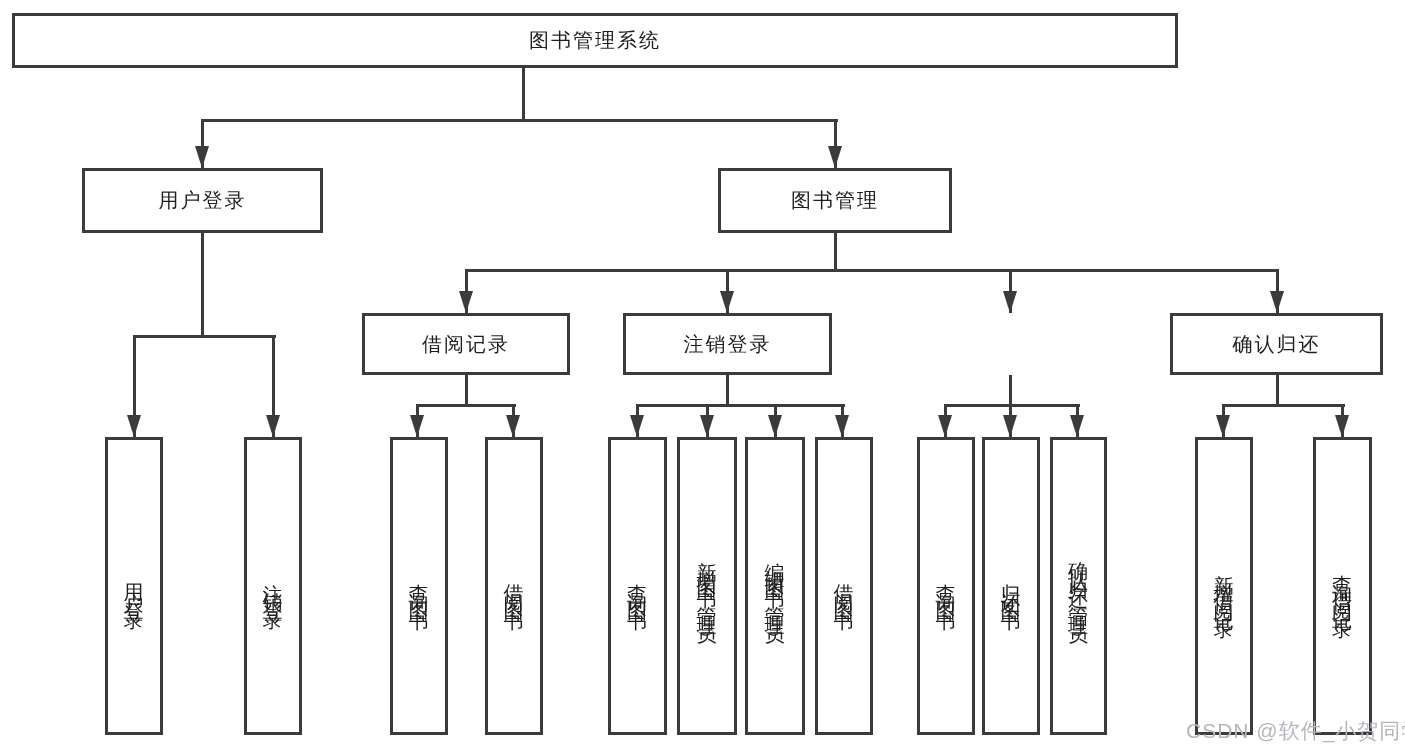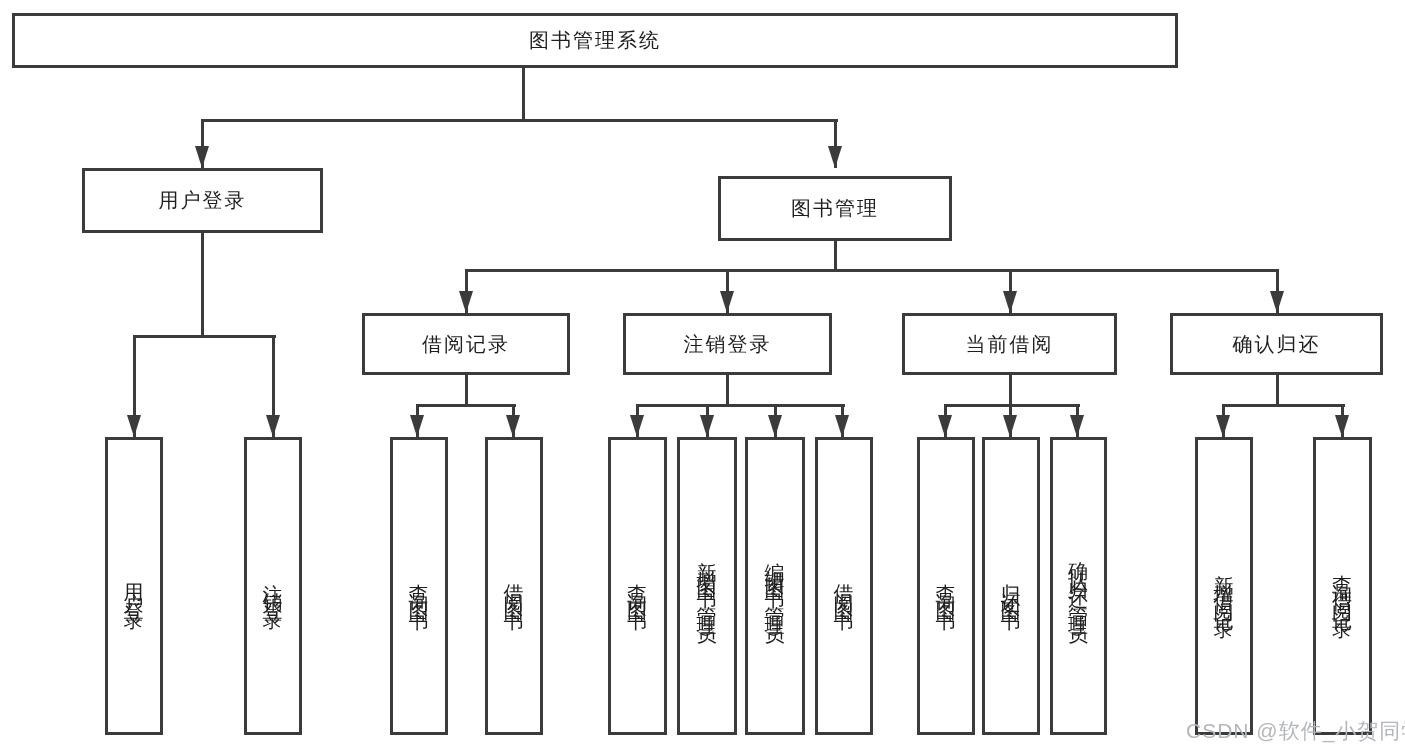--- a/index.html
+++ b/index.html
@@ -122,32 +122,29 @@
   <div class="vline" style="left:1341px;top:405px;height:32px"></div>
   <div class="arrow" style="left:1335px;top:415px"></div>
 
   <div class="box" style="left:12px;top:13px;width:1166px;height:55px">
     <span class="hlabel">图书管理系统</span>
   </div>
 
   <div class="box" style="left:82px;top:168px;width:241px;height:65px">
     <span class="hlabel">用户登录</span>
   </div>
-  <div class="box" style="left:718px;top:176px;width:234px;height:65px">
+  <div class="box" style="left:718px;top:168px;width:234px;height:65px">
     <span class="hlabel">图书管理</span>
   </div>
 
   <div class="box" style="left:362px;top:313px;width:208px;height:62px">
     <span class="hlabel">借阅记录</span>
   </div>
   <div class="box" style="left:623px;top:313px;width:209px;height:62px">
     <span class="hlabel">注销登录</span>
-  </div>
-  <div class="box" style="left:902px;top:313px;width:215px;height:62px">
-    <span class="hlabel">当前借阅</span>
   </div>
   <div class="box" style="left:1170px;top:313px;width:213px;height:62px">
     <span class="hlabel">确认归还</span>
   </div>
 
   <div class="box leaf" style="left:105px;top:437px;width:58px;height:298px">
     <span class="vlabel">用户登录</span>
   </div>
   <div class="box leaf" style="left:244px;top:437px;width:58px;height:298px">
     <span class="vlabel">注销登录</span>

